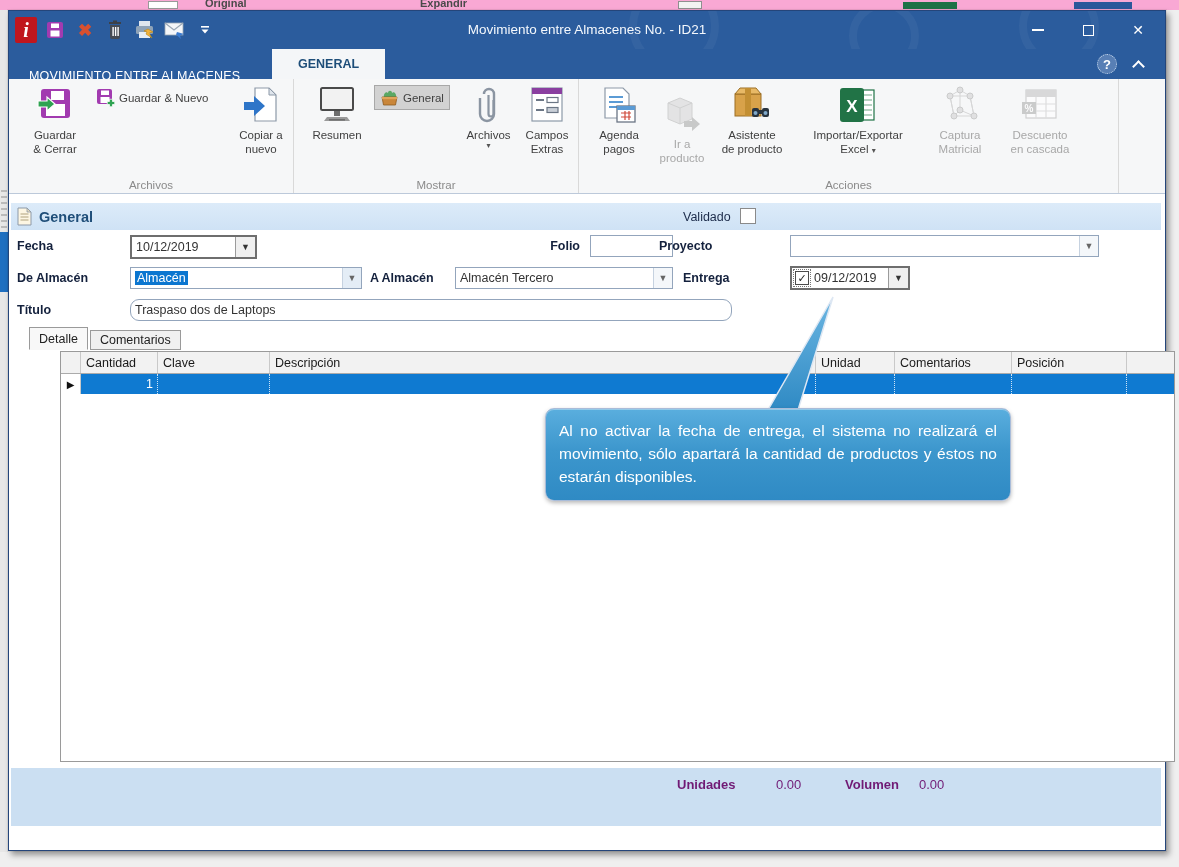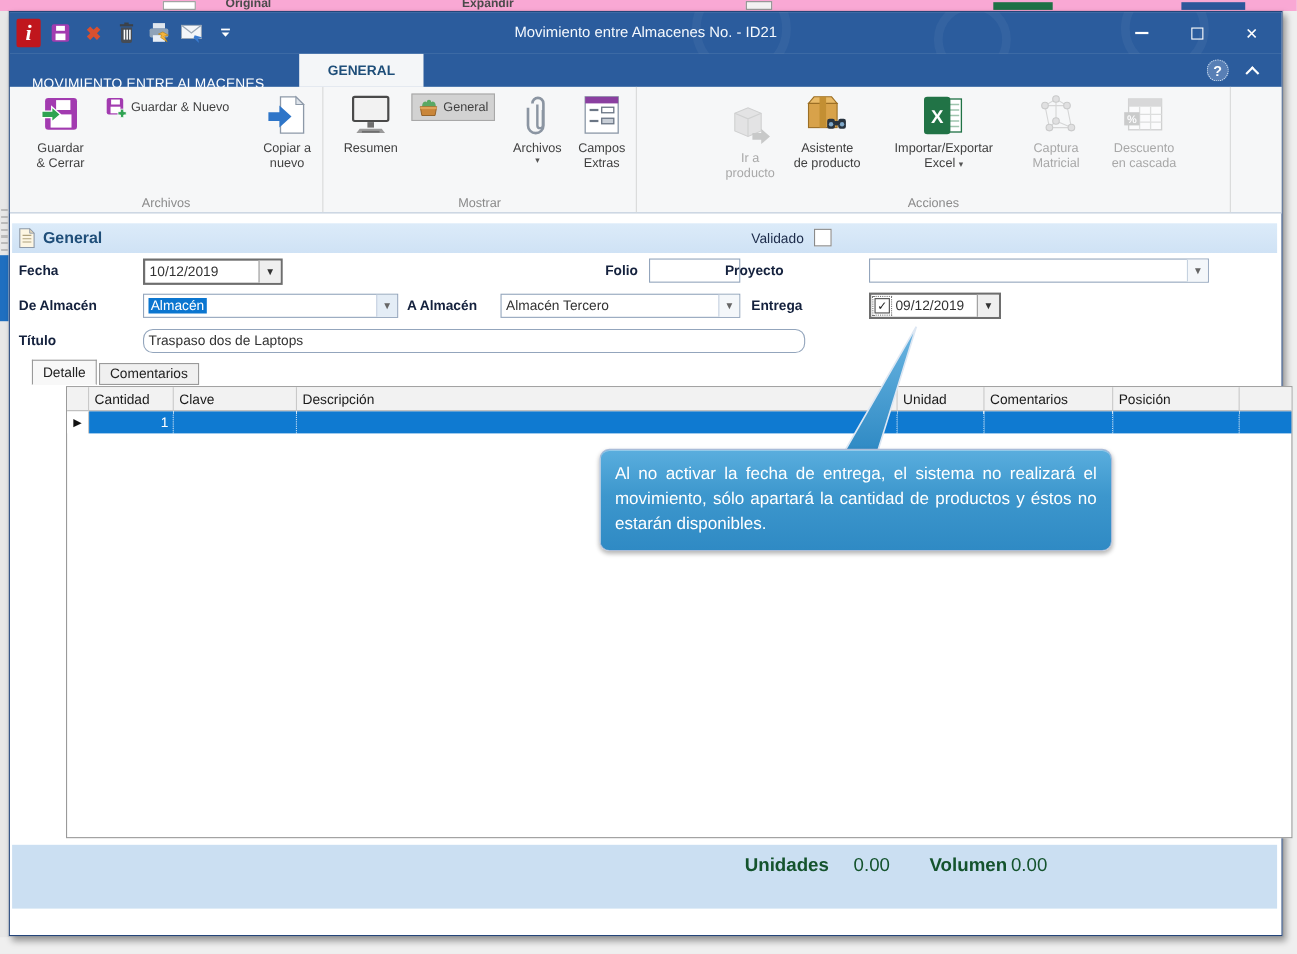--- a/index.html
+++ b/index.html
@@ -118,21 +118,21 @@
   .tail-svg { position:absolute; left:0; top:0; width:1156px; height:839px; pointer-events:none; z-index:5; }
   .callout { position:absolute; left:536px; top:397px; width:466px; height:93px; z-index:6;
              background:linear-gradient(#5aaede 0%, #3d97cd 45%, #2f8ac4 100%);
              border:1px solid #a9bcd9; border-radius:9px;
              box-shadow:0 2px 4px rgba(0,0,0,.28), inset 0 1px 0 rgba(255,255,255,.35);
              color:#fff; font-size:15.5px; line-height:23px; padding:10px 13px 8px 13px;
              text-align:justify; }
 
   
   .totals { position:absolute; left:2px; top:757px; right:4px; height:58px; background:#cbdff2; }
-  .totals span { position:absolute; top:9px; font-size:17px; color:#14532d; }
+  .totals span { position:absolute; top:9px; font-size:13px; color:#701a75; }
   .t-lbl { font-weight:600; }
   .t-val { font-weight:normal; text-align:left; }
 
   
   svg { display:block; }
 </style>
 </head>
 <body>
 <div id="stage">
 
@@ -295,20 +295,35 @@
               <rect x="18" y="21.5" width="11" height="5" fill="#c9cfd7" stroke="#6b7685" stroke-width="1.2"></rect>
             </svg>
           </div>
           <div class="lbl">Campos</div>
           <div class="lbl">Extras</div>
         </div>
         <div class="rgroup-label">Mostrar</div>
       </div>
 
       <div class="rgroup" style="left:570px; width:540px;">
+        <div class="rbtn-lg" style="left:6px; width:68px;">
+          <div class="icon">
+            <svg width="40" height="40" viewBox="0 0 40 40">
+              <path d="M6 2 h18 l6 6 v24 h-24 z" fill="#fff" stroke="#8d99a8" stroke-width="1.2"></path>
+              <rect x="10" y="10" width="14" height="2" fill="#5b9bd5"></rect>
+              <rect x="10" y="15" width="14" height="2" fill="#5b9bd5"></rect>
+              <rect x="10" y="20" width="9" height="2" fill="#5b9bd5"></rect>
+              <rect x="18" y="20" width="18" height="16" fill="#fff" stroke="#6b7685" stroke-width="1.3"></rect>
+              <rect x="18" y="20" width="18" height="4" fill="#5b9bd5"></rect>
+              <path d="M22 27 h10 M22 31 h10 M26 25 v9 M30 25 v9" stroke="#d04a3a" stroke-width="1.2" fill="none"></path>
+            </svg>
+          </div>
+          <div class="lbl">Agenda</div>
+          <div class="lbl">pagos</div>
+        </div>
         <div class="rbtn-lg disabled" style="left:74px; width:58px;justify-content:center;">
           <div class="icon">
             <svg width="40" height="38" viewBox="0 0 40 38">
               <path d="M6 8 l12 -5 12 5 v16 l-12 5 -12 -5 z" fill="#cfcfcf" stroke="#aaa" stroke-width="1"></path>
               <path d="M6 8 l12 5 12 -5 M18 13 v16" fill="none" stroke="#aaa" stroke-width="1"></path>
               <path d="M22 26 h8 v-4 l8 7 -8 7 v-4 h-8 z" fill="#9a9a9a"></path>
             </svg>
           </div>
           <div class="lbl">Ir a</div>
           <div class="lbl">producto</div>

